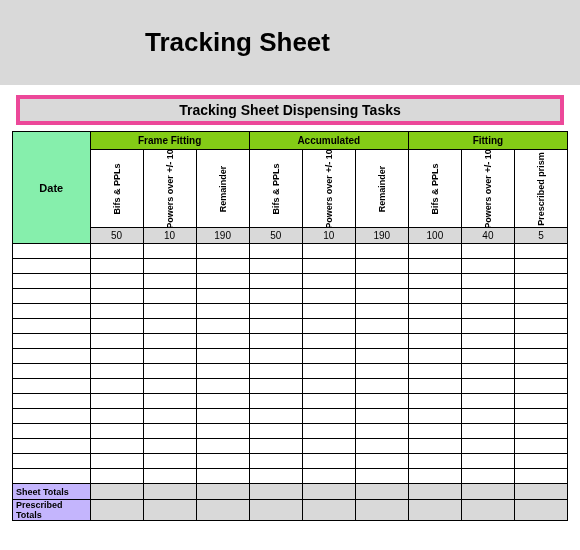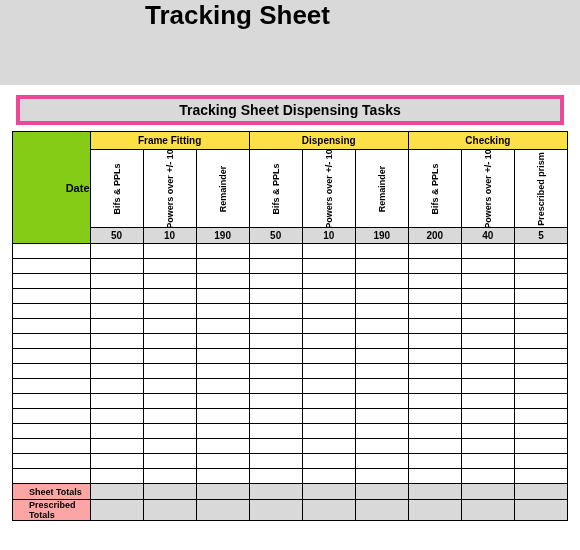--- a/index.html
+++ b/index.html
@@ -9,20 +9,21 @@
     background: #fff;
     font-family: Arial, Helvetica, sans-serif;
     width: 580px;
     height: 550px;
     overflow: hidden;
   }
   .header-band {
     background: #d9d9d9;
     height: 85px;
     display: flex;
+    align-items: center;
     padding-left: 145px;
   }
   .header-title {
     font-size: 26px;
     font-weight: bold;
     color: #000;
   }
   .sheet-area {
     padding: 10px 12px 0 12px;
   }
@@ -39,62 +40,62 @@
     border-collapse: collapse;
     width: 100%;
     table-layout: fixed;
   }
   th, td {
     border: 1px solid #000;
     padding: 0;
     overflow: hidden;
   }
   .grp-hdr {
-    background: #fde047;
+    background: #84cc16;
     font-size: 10px;
     font-weight: bold;
     height: 18px;
   }
   .date-hdr {
-    background: #84cc16;
+    background: #86efac;
     font-size: 11px;
     font-weight: bold;
-    text-align: right;
+    text-align: center;
     vertical-align: middle;
   }
   .vhdr {
     background: #fff;
     height: 78px;
     position: relative;
   }
   .vhdr > span {
     position: absolute;
     left: 50%;
     top: 50%;
     transform: translate(-50%, -50%) rotate(-90deg);
     transform-origin: center center;
     white-space: nowrap;
     font-size: 9px;
   }
   .num-hdr {
     background: #d9d9d9;
     font-size: 10px;
-    font-weight: bold;
+    font-weight: normal;
     text-align: center;
     height: 16px;
   }
   .body-row td {
     height: 15px;
     background: #fff;
   }
   .totals-label {
-    background: #fca5a5;
+    background: #c4b5fd;
     font-size: 9px;
     font-weight: bold;
-    padding-left: 16px;
+    padding-left: 3px;
     height: 16px;
   }
   .totals-cell {
     background: #d9d9d9;
     height: 16px;
   }
   col.date-col { width: 76px; }
   col.task-col { width: 52px; }
 </style>
 </head>
@@ -119,22 +120,22 @@
         <col class="task-col">
       <col class="task-col">
         <col class="task-col">
         <col class="task-col">
     </colgroup>
 
     <tbody>
         <tr>
       <th class="date-hdr" rowspan="3">Date</th>
       <th class="grp-hdr" colspan="3">Frame Fitting</th>
-      <th class="grp-hdr" colspan="3">Dispensing</th>
-      <th class="grp-hdr" colspan="3">Checking</th>
+      <th class="grp-hdr" colspan="3">Accumulated</th>
+      <th class="grp-hdr" colspan="3">Fitting</th>
     </tr>
 
     <tr>
       <th class="vhdr">
             <span>Bifs &amp; PPLs</span>
           </th>
       <th class="vhdr">
             <span>Powers over +/- 10</span>
           </th>
       <th class="vhdr">
@@ -160,21 +161,21 @@
           </th>
     </tr>
 
     <tr>
       <th class="num-hdr">50</th>
       <th class="num-hdr">10</th>
       <th class="num-hdr">190</th>
       <th class="num-hdr">50</th>
       <th class="num-hdr">10</th>
       <th class="num-hdr">190</th>
-      <th class="num-hdr">200</th>
+      <th class="num-hdr">100</th>
       <th class="num-hdr">40</th>
       <th class="num-hdr">5</th>
     </tr>
 
     <tr class="body-row">
           <td></td>
           <td></td>
           <td></td>
           <td></td>
           <td></td>

